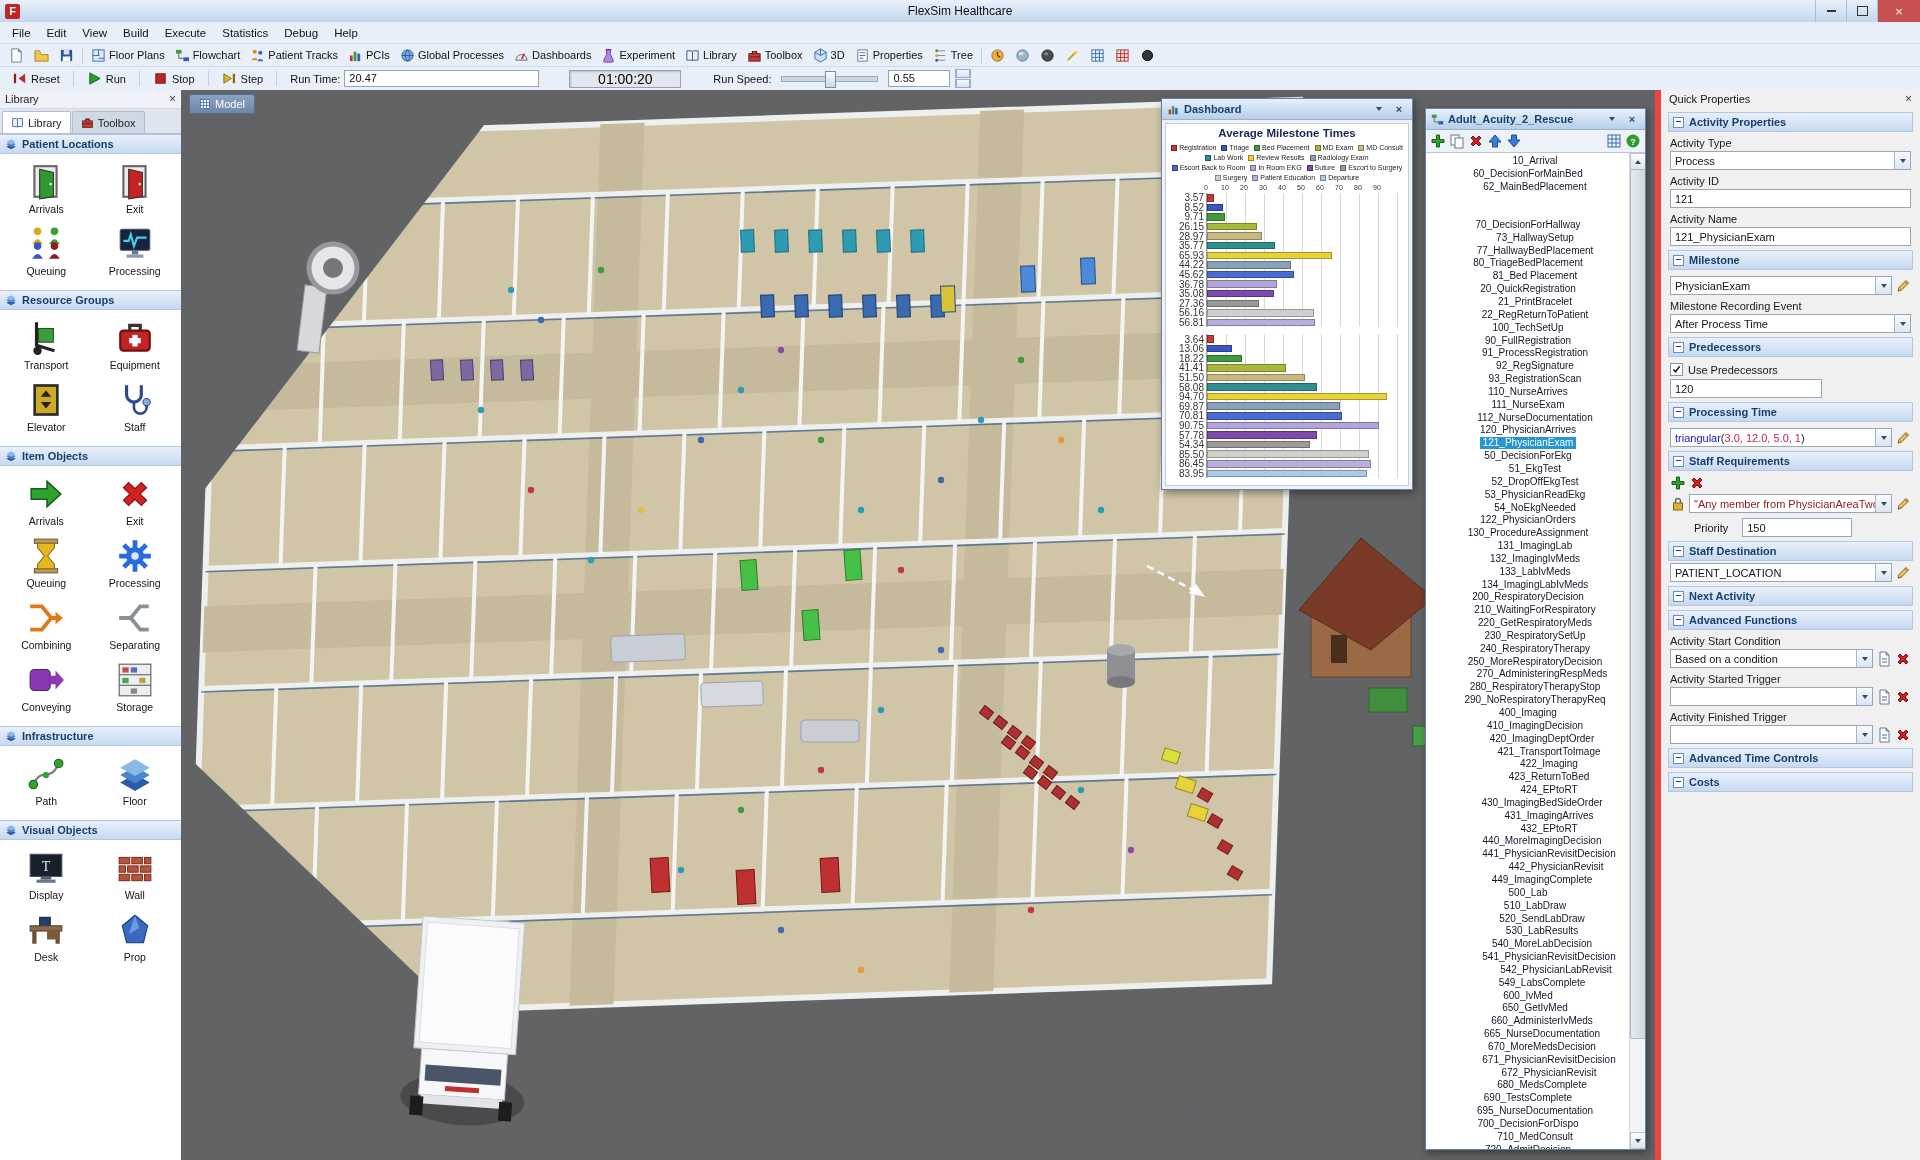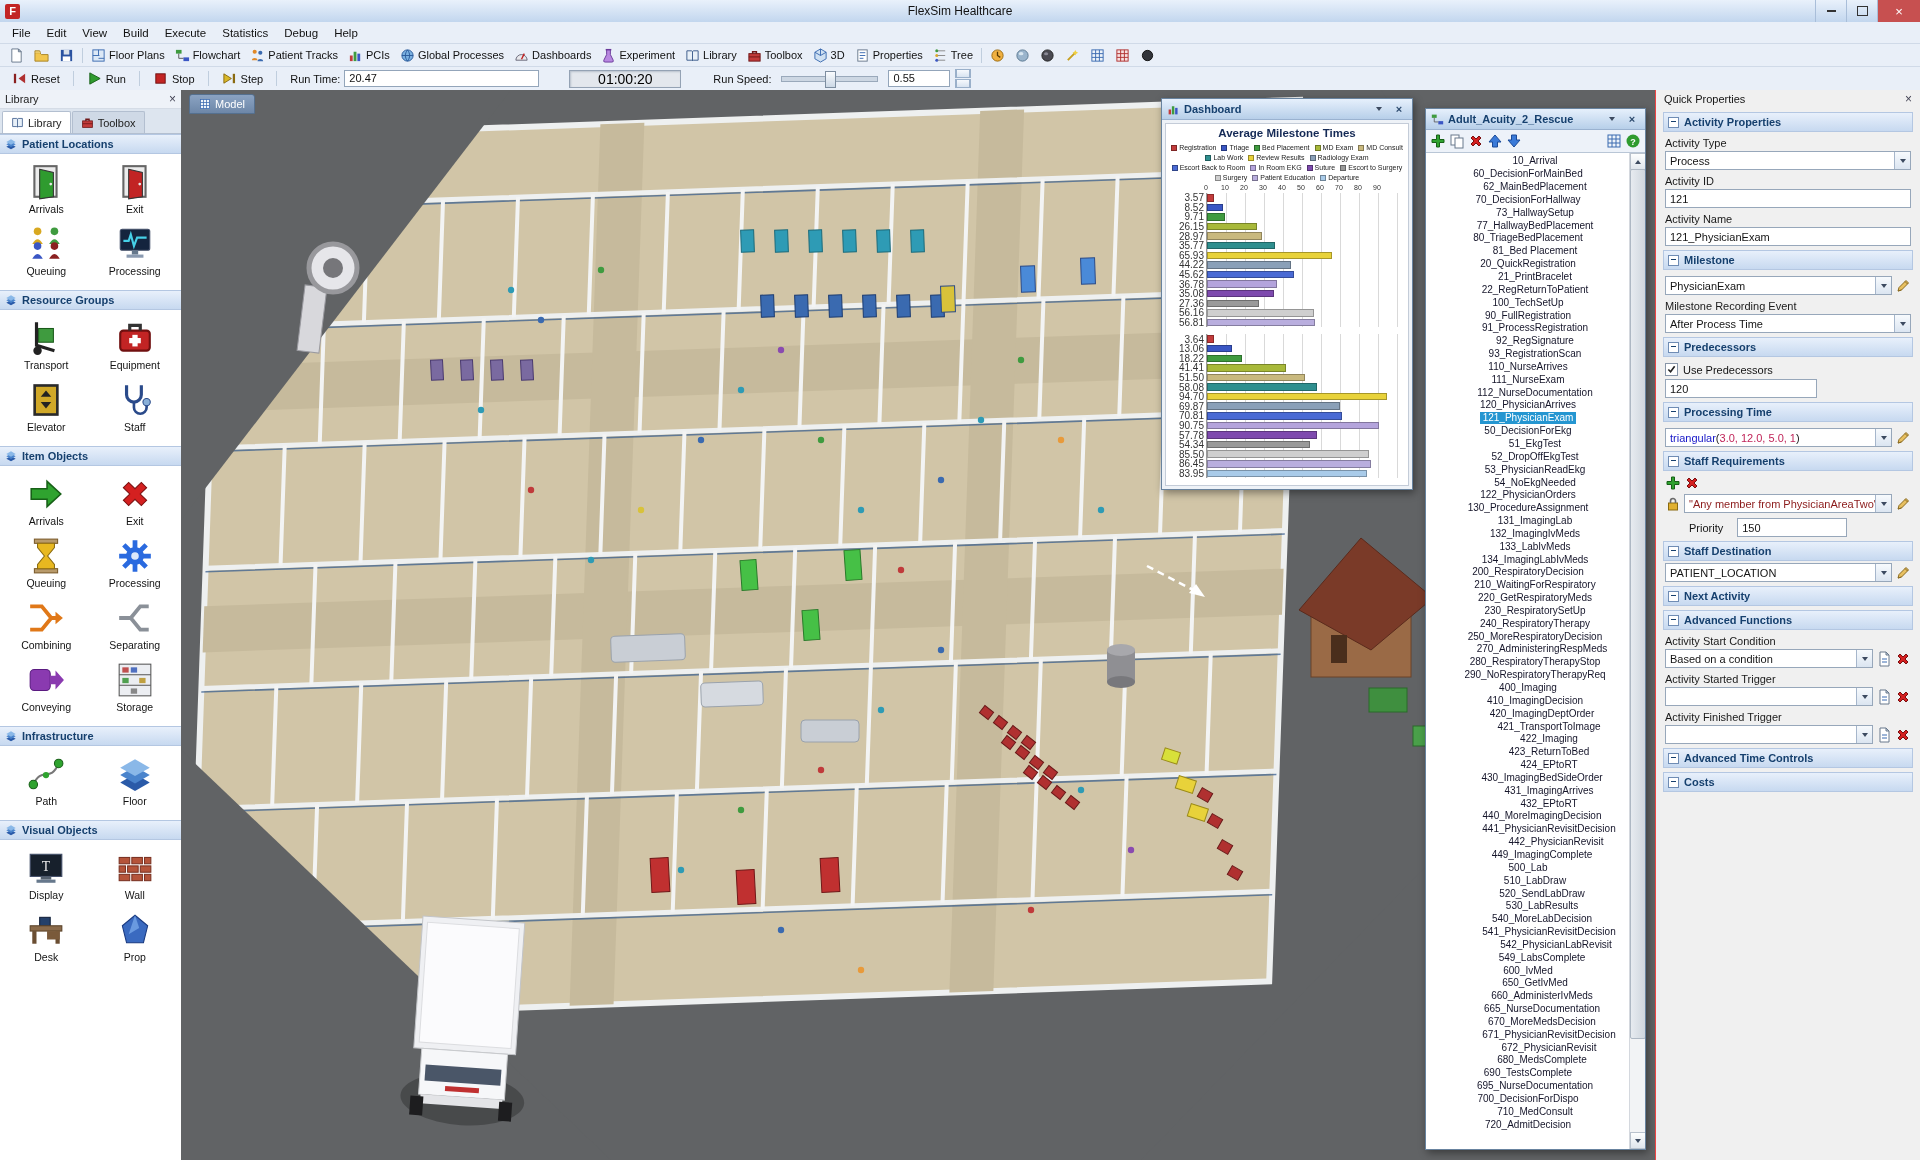--- a/index.html
+++ b/index.html
@@ -74,21 +74,21 @@
   .act-ic svg{width:100%;height:100%;}
   .act-list{flex:1;background:#fff;position:relative;overflow:hidden;font-size:10px;color:#15152a;}
   .act-rows{position:absolute;top:0;left:0;right:15px;bottom:0;padding-top:2px;}
   .act-row{display:flex;justify-content:center;height:12.85px;align-items:center;white-space:nowrap;}
   .act-row span{padding:0 3px;line-height:12px;}
   .act-row span.sel{background:#2596d1;color:#fff;}
   .sbar{position:absolute;top:0;right:0;width:15px;bottom:0;background:#f2f3f5;border-left:1px solid #d4d8de;}
   .sbar .btn{position:absolute;left:0;width:14px;height:15px;background:linear-gradient(#fdfefe,#dfe5ec);border:1px solid #b9c2cd;display:flex;align-items:center;justify-content:center;}
   .sbar .thumb{position:absolute;left:0;width:14px;background:linear-gradient(90deg,#e7ebf0,#cfd6de);border:1px solid #aeb8c4;border-radius:2px;}
   
-  .qp{position:absolute;top:90px;left:1655px;right:0;bottom:0;background:#f0f0f0;border-left:1px solid #ef4444;font-size:11px;color:#141414;overflow:hidden;}
+  .qp{position:absolute;top:90px;left:1655px;right:0;bottom:0;background:#f0f0f0;border-left:6px solid #ef4444;font-size:11px;color:#141414;overflow:hidden;}
   .qp-inner{padding:0 7px;}
   .qp-cap{height:18px;display:flex;align-items:center;font-size:11px;padding:0 1px;}
   .qp-h{height:18px;background:linear-gradient(#e8f0fb,#c7d9f0);border:1px solid #b4c7e2;display:flex;align-items:center;gap:5px;padding:0 4px;font-weight:bold;color:#16406e;margin-top:4px;}
   .col-box{width:9px;height:9px;border:1px solid #6f8cb4;background:#fff;position:relative;flex:none;}
   .col-box::after{content:"";position:absolute;left:2px;right:2px;top:3.5px;height:1px;background:#16406e;}
   .qp-lab{margin:5px 2px 2px;color:#1a1a1a;}
   .qp-frow{display:flex;align-items:center;margin:2px 2px 3px;}
   .fld{flex:1;height:17px;border:1px solid #97a7ba;background:#fff;display:flex;align-items:center;overflow:hidden;}
   .fld .txt{flex:1;padding:0 4px;white-space:nowrap;overflow:hidden;}
   .dd-btn{width:15px;height:100%;background:linear-gradient(#f7fafd,#dbe5f1);border-left:1px solid #a6b6cb;display:flex;align-items:center;justify-content:center;flex:none;}
@@ -1151,21 +1151,21 @@
         <div class="act-rows" id="act-rows">
             <div class="act-row" style="padding-left: 14px;">
               <span>10_Arrival</span>
             </div>
             <div class="act-row" style="padding-left: 0px;">
               <span>60_DecisionForMainBed</span>
             </div>
             <div class="act-row" style="padding-left: 14px;">
               <span>62_MainBedPlacement</span>
             </div>
-            <div class="act-row" style="padding-left: 0px;">
+            <div class="act-row" style="padding-left: 0px; margin-top: 25px;">
               <span>70_DecisionForHallway</span>
             </div>
             <div class="act-row" style="padding-left: 14px;">
               <span>73_HallwaySetup</span>
             </div>
             <div class="act-row" style="padding-left: 14px;">
               <span>77_HallwayBedPlacement</span>
             </div>
             <div class="act-row" style="padding-left: 0px;">
               <span>80_TriageBedPlacement</span>

